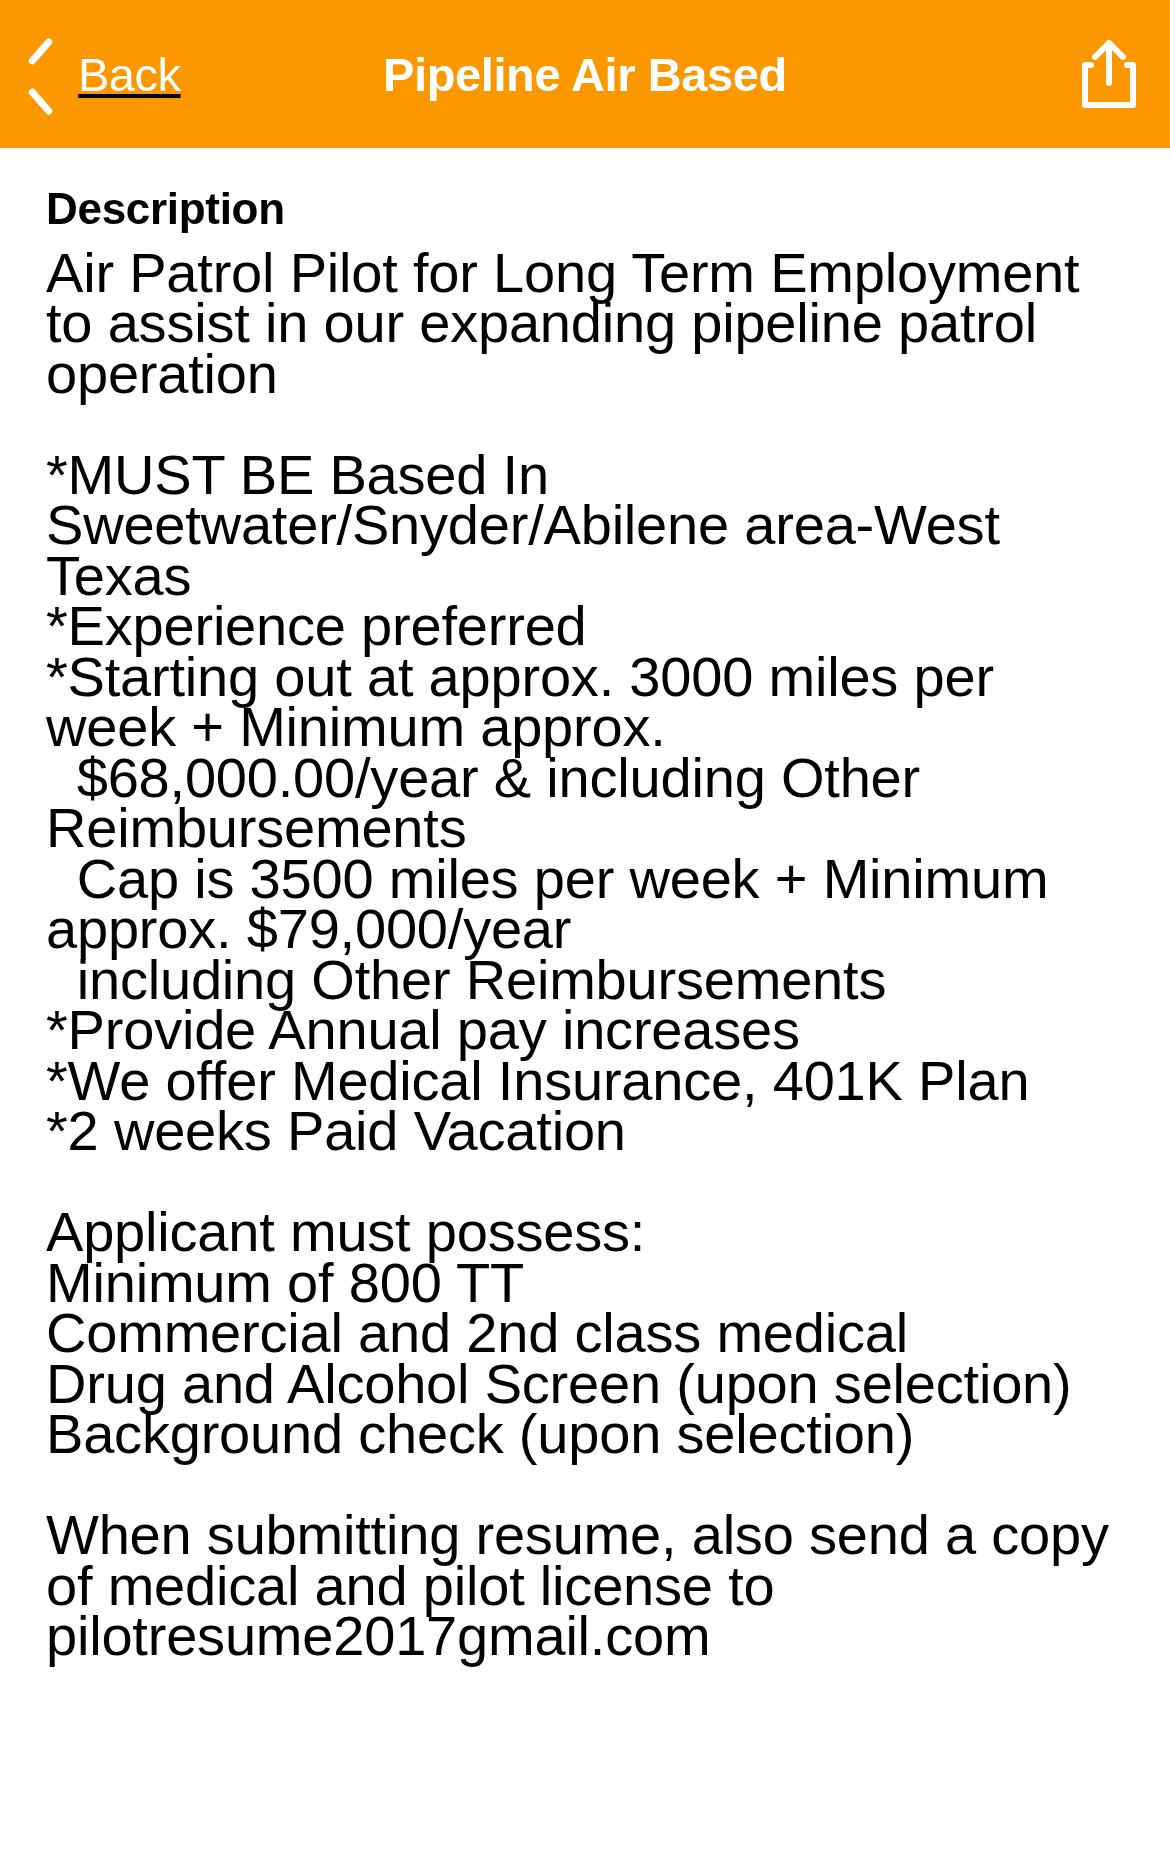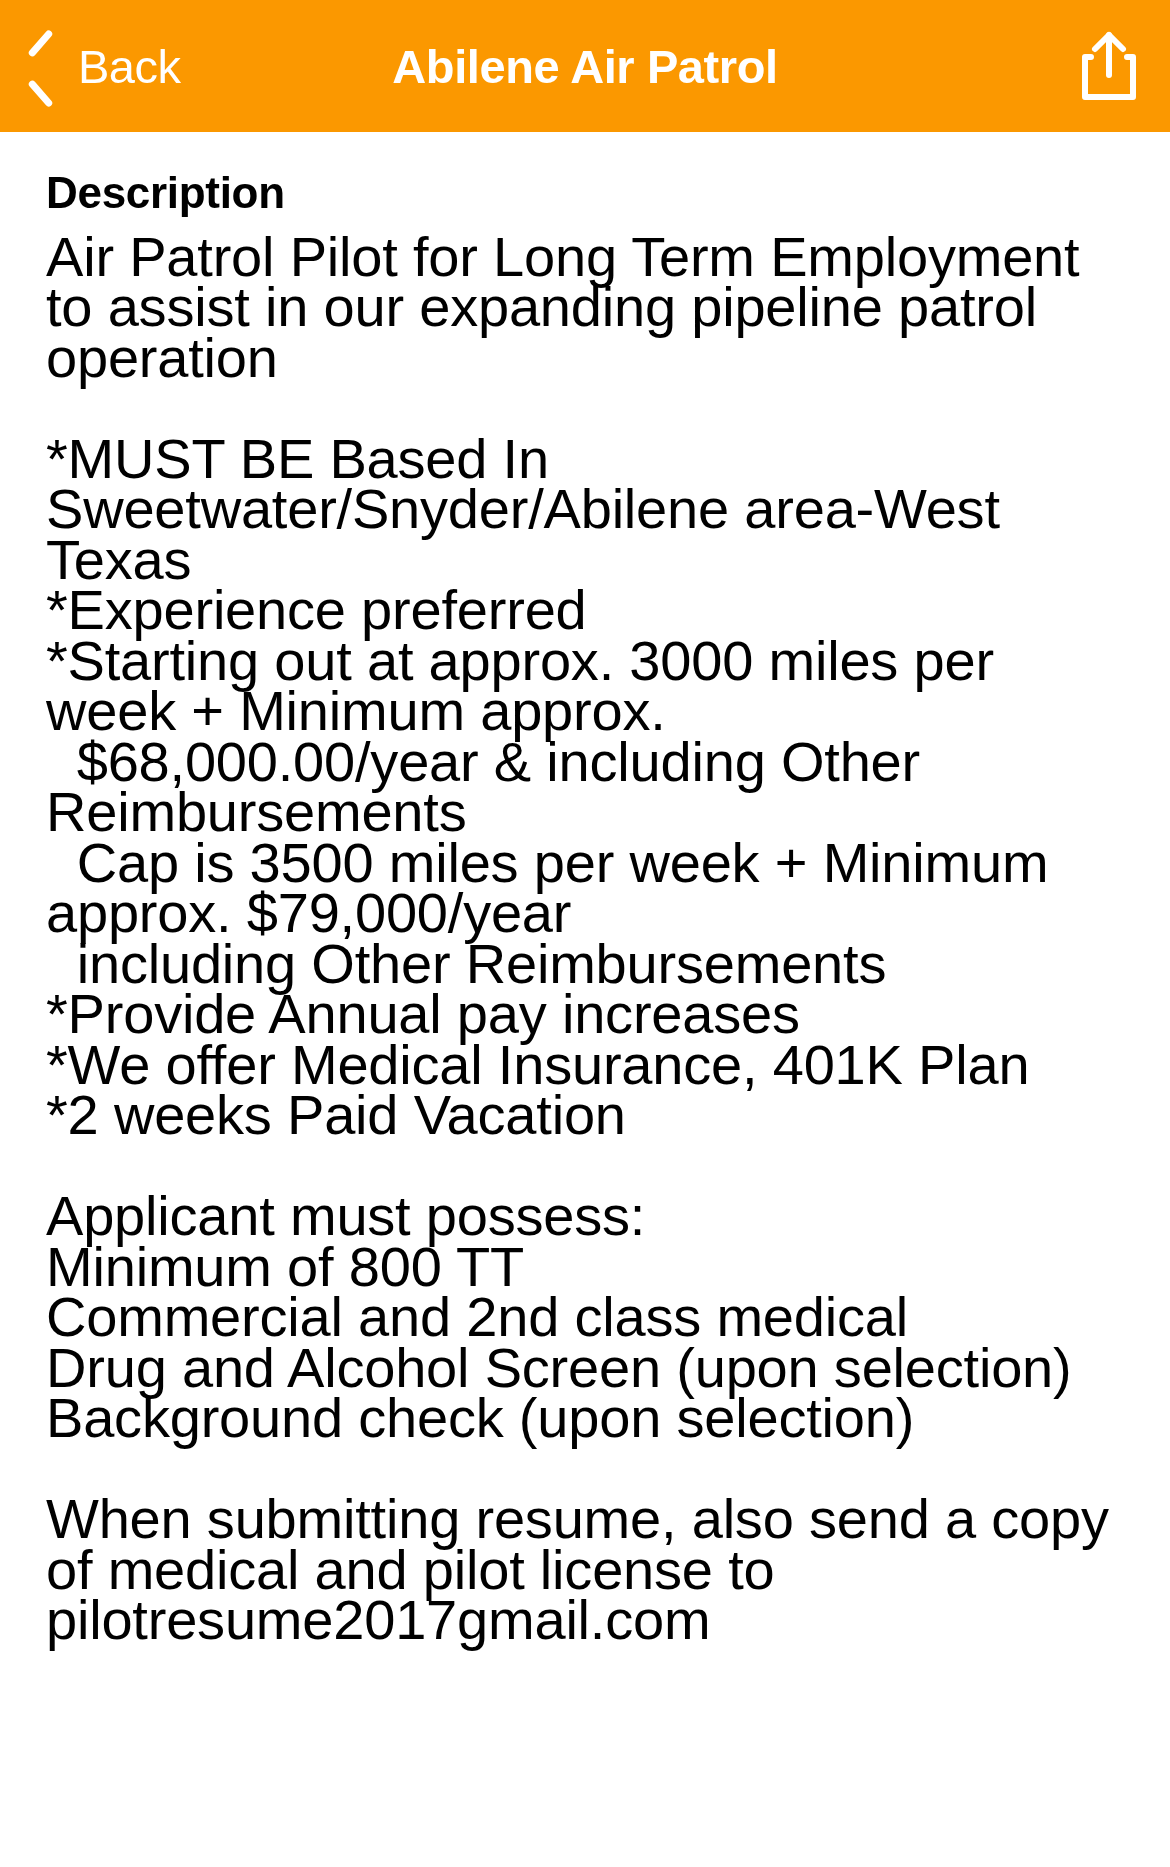--- a/index.html
+++ b/index.html
@@ -11,26 +11,27 @@
     width: 1170px;
     height: 1867px;
     font-family: "Liberation Sans", sans-serif;
     color: #000000;
     overflow: hidden;
   }
 
   
   .navbar {
     position: relative;
-    height: 132px;
+    height: 148px;
     background: #FB9800;
     display: flex;
     align-items: center;
     box-sizing: border-box;
     padding: 0 26px;
+    text-decoration: underline;
   }
   .nav-back {
     display: flex;
     align-items: center;
     gap: 18px;
     cursor: pointer;
     z-index: 2;
   }
   .chevron-left {
     width: 34px;
@@ -110,21 +111,21 @@
   }
 </style>
 </head>
 <body>
 
 <div class="navbar">
   <div class="nav-back">
     <span class="chevron-left"></span>
     <span class="nav-back-label">Back</span>
   </div>
-  <div class="nav-title">Abilene Air Patrol</div>
+  <div class="nav-title">Pipeline Air Based</div>
   <div class="nav-share">
     <svg width="62" height="74" viewBox="0 0 62 74" fill="none">
       <path d="M31 6 L31 46" stroke="#ffffff" stroke-width="6" stroke-linecap="round"></path>
       <path d="M17 20 L31 6 L45 20" stroke="#ffffff" stroke-width="6" stroke-linecap="round" stroke-linejoin="round" fill="none"></path>
       <path d="M13 28 L7 28 L7 68 L55 68 L55 28 L49 28" stroke="#ffffff" stroke-width="6" stroke-linecap="round" stroke-linejoin="round" fill="none"></path>
     </svg>
   </div>
 </div>
 
 <div class="content">

